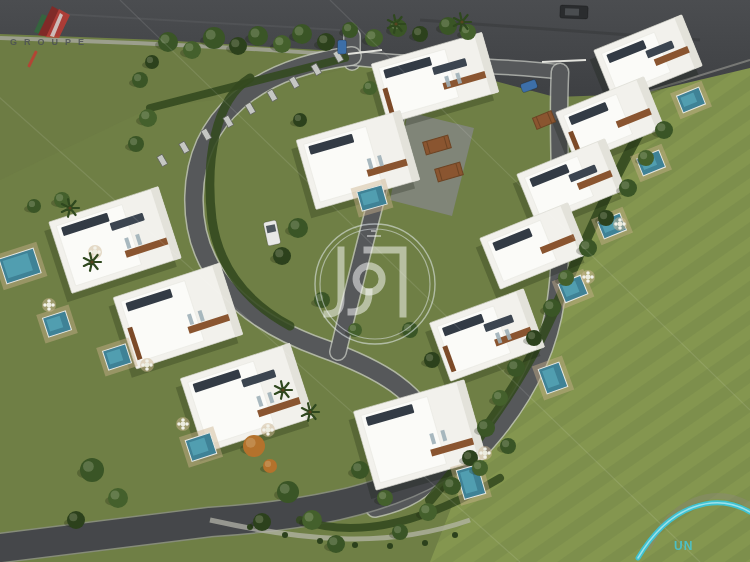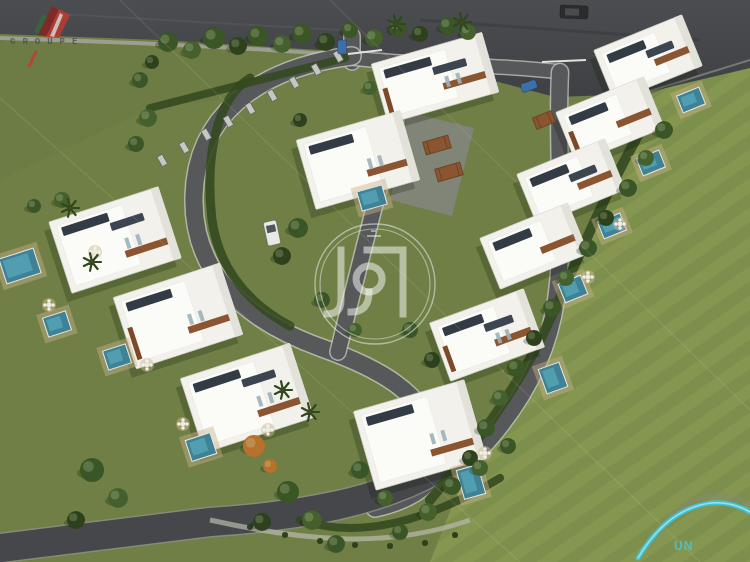--- a/index.html
+++ b/index.html
@@ -1,21 +1,21 @@
 <!DOCTYPE html>
 <html style="--logo-gray: #4b5054; --logo-red: #c23a32;"><head>
 <meta charset="utf-8">
 <style>
   html,body{margin:0;padding:0;background:#000;}
   .stage{position:relative;width:750px;height:562px;overflow:hidden;font-family:"Liberation Sans",sans-serif;background:#6f7f45;}
   .stage svg.scene{position:absolute;left:0;top:0;}
   
   .badr-logo{position:absolute;left:4px;top:0;width:140px;height:92px;opacity:.82;}
   .badr-logo .icon{position:absolute;left:24px;top:2px;}
-  .badr-logo .groupe{position:absolute;left:6px;top:37px;font-size:9px;font-weight:700;letter-spacing:7px;color:var(--logo-gray,#4b5054);font-family:Liberation Mono, monospace;}
+  .badr-logo .groupe{position:absolute;left:6px;top:37px;font-size:9px;font-weight:700;letter-spacing:7px;color:var(--logo-gray,#4b5054);}
   .badr-logo .badr{position:absolute;left:2px;top:44px;font-size:28px;font-weight:700;letter-spacing:2px;color:var(--logo-gray,#4b5054);}
   .badr-logo .a-slash{position:absolute;left:27px;top:50px;width:3px;height:18px;background:var(--logo-red,#c23a32);transform:rotate(26deg);border-radius:1px;}
   
   .ring{position:absolute;left:305px;top:214px;}
   
   .uni{position:absolute;right:-8px;bottom:-4px;}
   .uni text{font-family:"Liberation Sans",sans-serif;font-size:12px;font-weight:700;letter-spacing:1px;}
 </style>
 </head>
 <body>

